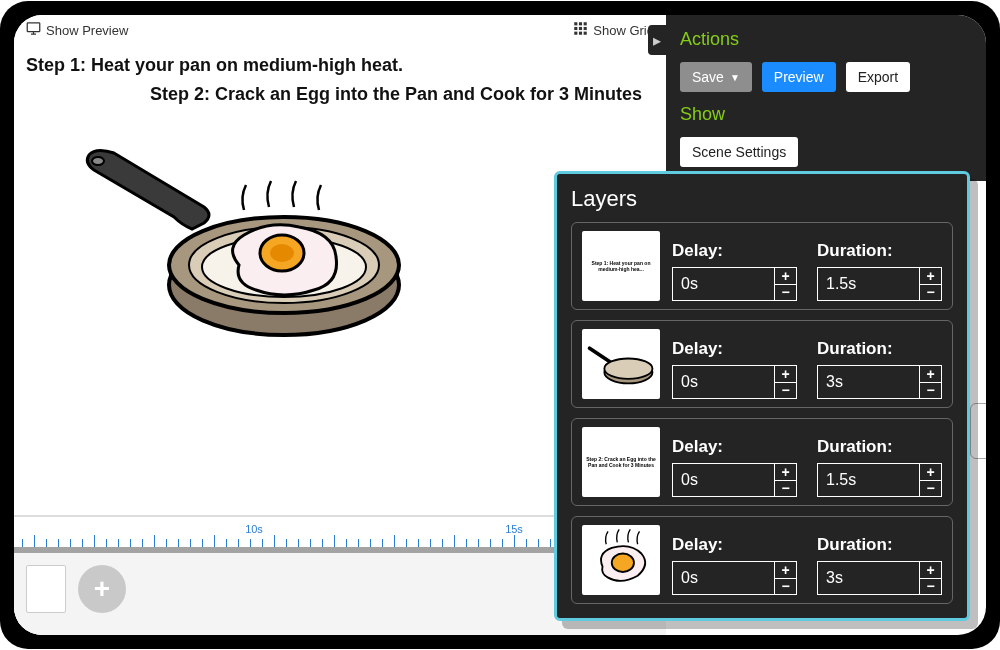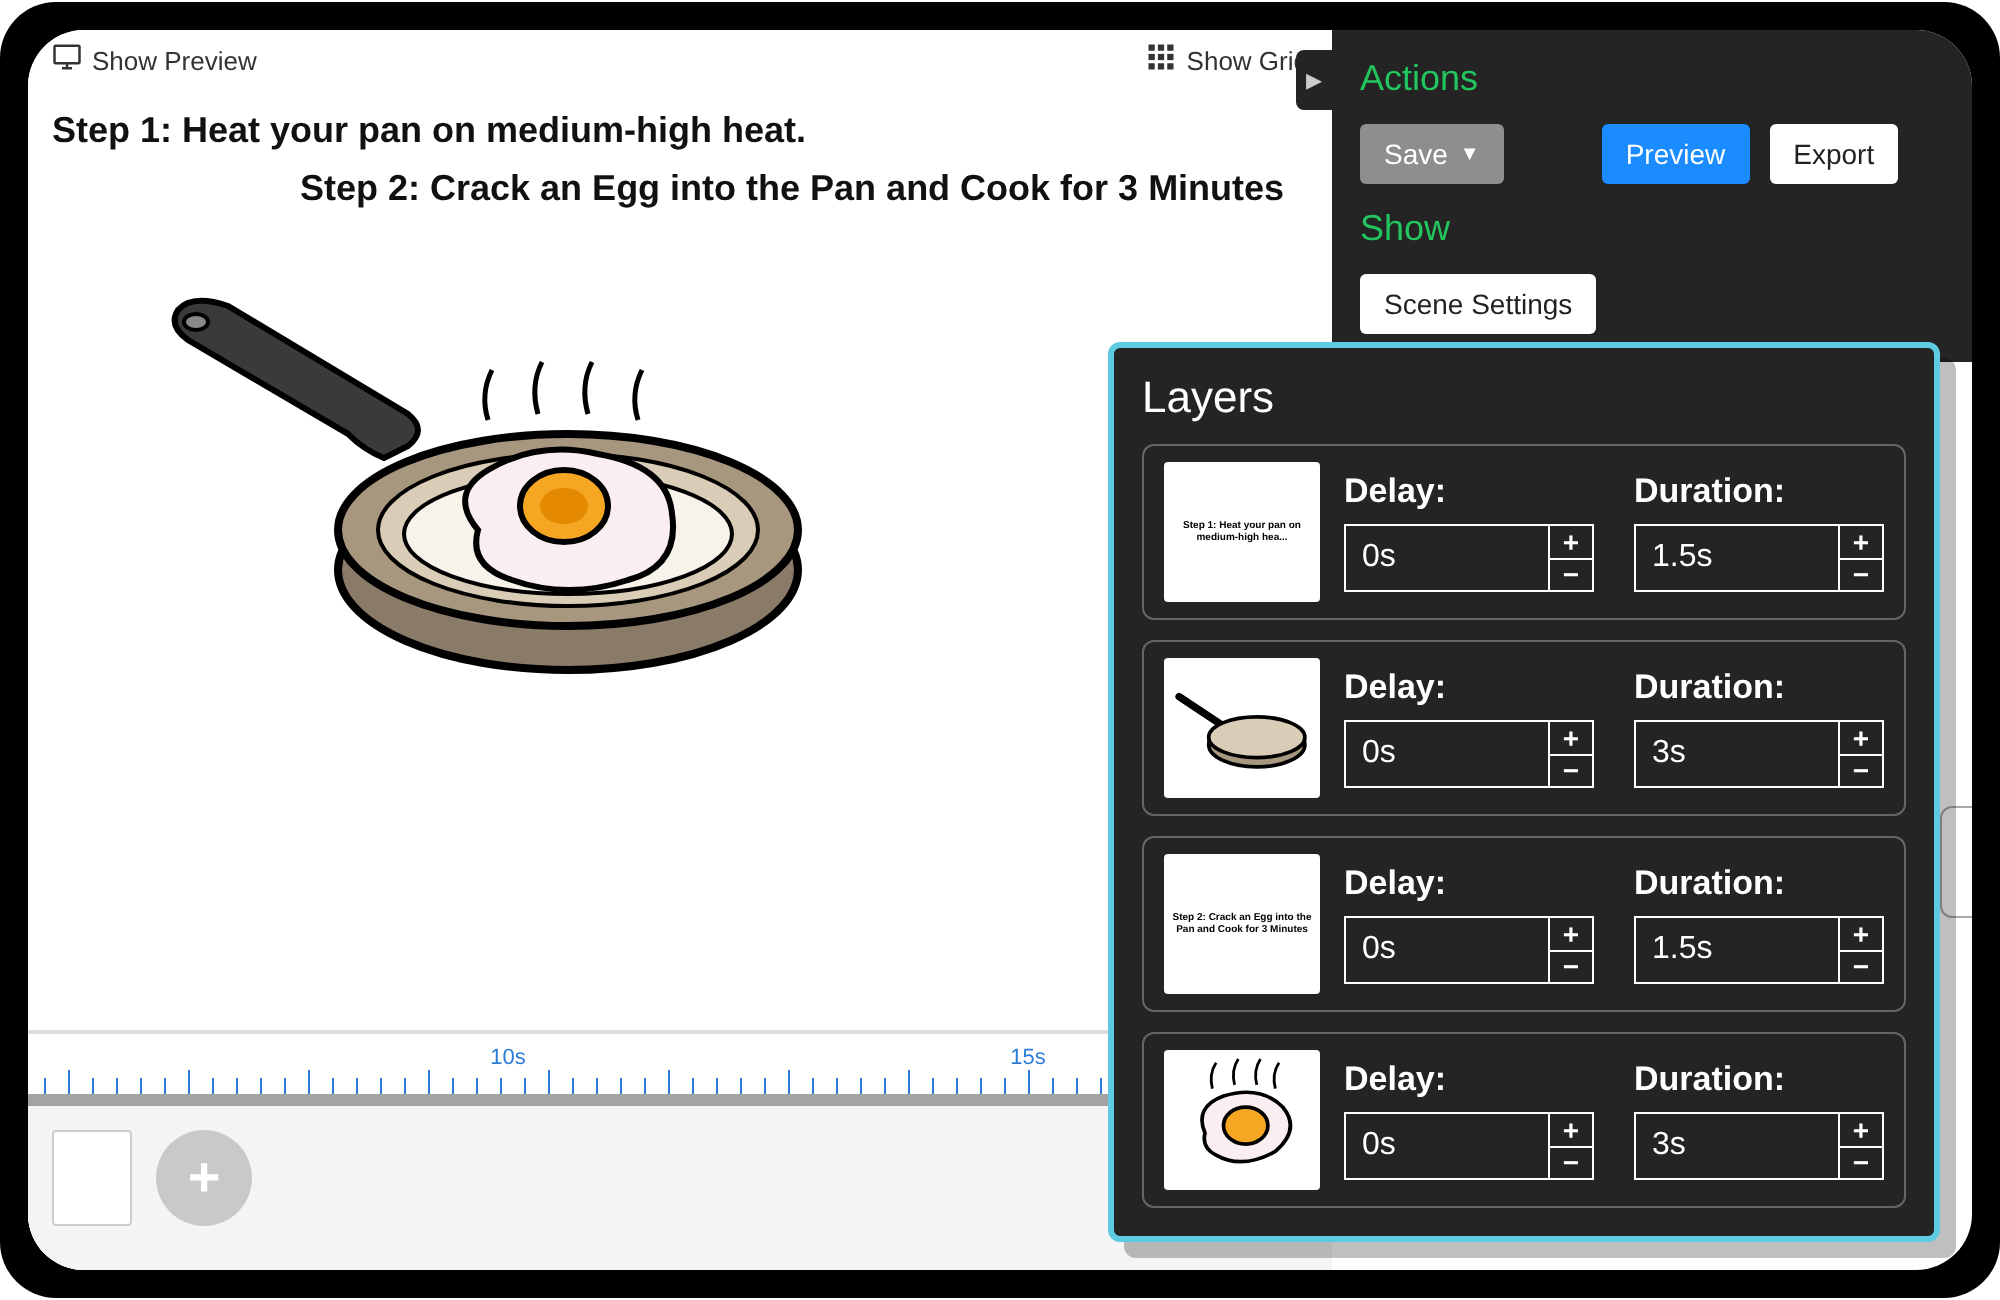--- a/index.html
+++ b/index.html
@@ -116,37 +116,37 @@
     background: #242424;
     color: #eee;
     padding: 14px;
     font-size: 15px;
     display: flex;
     flex-direction: column;
     gap: 12px;
   }
   .right-panel .heading {
     font-size: 18px;
-    color: #22c55e;
+    color: #84cc16;
   }
   .btn-row { display:flex; gap:10px; }
   .btn {
     padding: 7px 12px;
     border-radius: 3px;
     font-size: 14px;
     border: none;
     cursor: pointer;
     background: #fff;
     color: #222;
   }
   .btn.save {
     background: #8e8e8e; color:#fff; display:flex; align-items:center; gap:6px;
   }
   .btn.save .caret { font-size:10px; }
-  .btn.preview { background:#1a8cff; color:#fff;margin-left:39px; }
+  .btn.preview { background:#1a8cff; color:#fff; }
   .collapse-arrow {
     position:absolute; left:-18px; top:10px; width:18px; height:30px;
     background:#242424; color:#ccc; display:flex; align-items:center; justify-content:center;
     border-radius: 4px 0 0 4px;
   }
   .right-wrap { position: relative; }
   
   .layers-panel {
     position: absolute;
     left: 540px;
@@ -162,21 +162,21 @@
   .layers-panel .title {
     font-size: 22px;
     margin-bottom: 10px;
   }
   .layer-row {
     border: 1px solid #666;
     border-radius: 6px;
     padding: 8px 10px;
     display: flex;
     gap: 12px;
-    align-items: center;
+    align-items: flex-end;
     margin-bottom: 10px;
   }
   .layer-row:last-child { margin-bottom: 0; }
   .thumb {
     width: 78px;
     height: 70px;
     background: #fff;
     border-radius: 2px;
     display:flex; align-items:center; justify-content:center;
     overflow:hidden;

